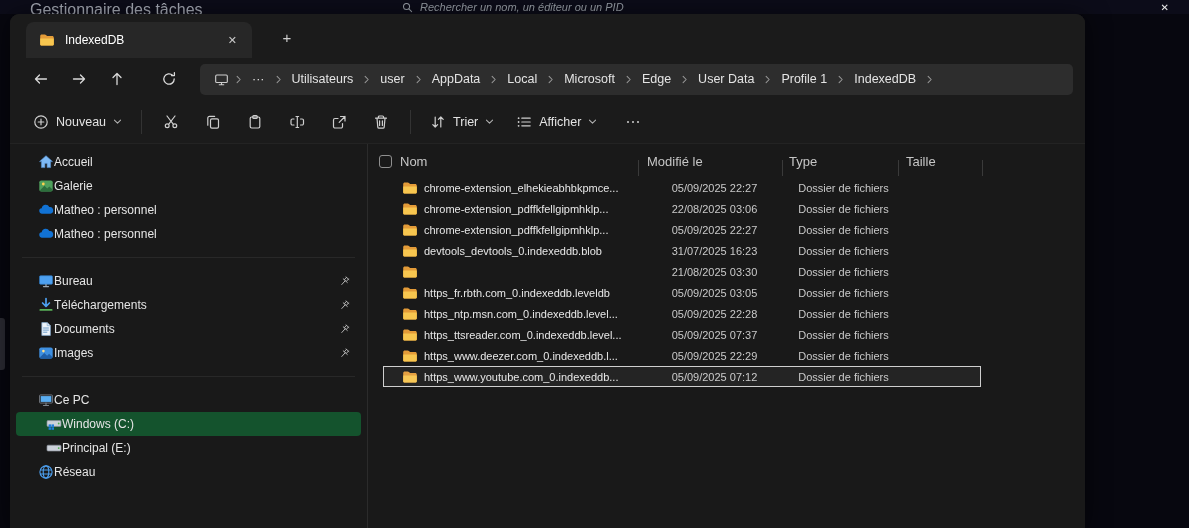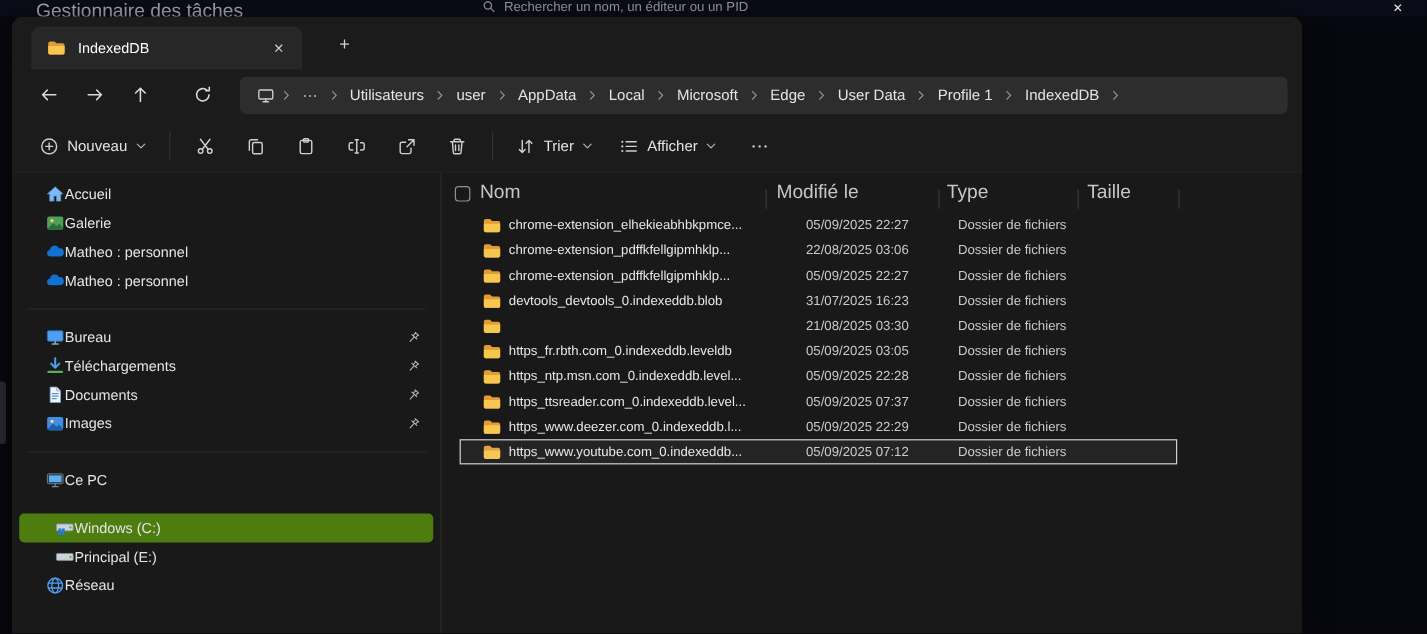--- a/index.html
+++ b/index.html
@@ -5,21 +5,21 @@
   *{margin:0;padding:0;box-sizing:border-box;}
   html{background:#000;}
   html,body{width:1189px;height:528px;}
   body{position:relative;background:#07070f;font-family:"Liberation Sans",sans-serif;overflow:hidden;color:#e6e6e6;}
   button{background:none;border:none;color:inherit;font:inherit;display:flex;align-items:center;cursor:default;}
   svg{display:block;}
 
   
   .top-strip{position:absolute;top:0;left:0;right:0;height:14px;background:#0c0c19;overflow:hidden;}
   .ts-title{position:absolute;left:30px;top:1px;font-size:16px;color:#a9adb8;white-space:nowrap;}
-  .ts-search{position:absolute;left:402px;top:0;height:14px;display:flex;gap:7px;color:#9aa0a8;font-size:11px;white-space:nowrap;}
+  .ts-search{position:absolute;left:402px;top:0;height:14px;display:flex;align-items:center;gap:7px;color:#9aa0a8;font-size:11px;white-space:nowrap;font-style:italic;}
   .ts-close{position:absolute;right:20px;top:0;height:14px;display:flex;align-items:center;color:#ececec;font-size:10px;}
   .bg-artifact{position:absolute;left:0;top:318px;width:5px;height:52px;background:#2b2b33;border-radius:0 3px 3px 0;}
 
   
   .window{position:absolute;left:10px;top:14px;width:1075px;height:514px;background:#191919;border-radius:9px 9px 0 0;overflow:hidden;box-shadow:0 2px 24px rgba(0,0,0,.6);}
 
   .tabbar{height:44px;background:#1b1b1b;position:relative;}
   .tab{position:absolute;left:16px;top:8px;width:226px;height:36px;background:#272727;border-radius:8px 8px 0 0;display:flex;align-items:center;gap:10px;padding:0 10px 0 13px;font-size:12px;color:#fff;}
   .tab-title{white-space:nowrap;overflow:hidden;text-overflow:ellipsis;}
   .tab-close{margin-left:auto;color:#c9c9c9;font-size:11px;padding:2px 5px;border-radius:4px;}
@@ -39,28 +39,28 @@
   .icon-btn{width:42px;justify-content:center;padding:0;}
   .tgroup{display:flex;align-items:center;}
   .tsep{width:1px;height:24px;background:#333;margin:0 8px;flex:none;}
   .more-btn{width:38px;justify-content:center;padding:0;margin-left:6px;}
 
   .main{display:flex;height:calc(100% - 130px);background:#191919;}
 
   .sidebar{width:358px;flex:none;border-right:1px solid #2b2b2b;padding:6px 6px 0;overflow:hidden;}
   .sitem{display:flex;align-items:center;gap:0;height:24px;padding:0 10px 0 22px;border-radius:4px;font-size:12px;color:#e5e5e5;}
   .sitem.indent{padding-left:30px;}
-  .sitem.selected{background:#4d7c0f;margin-top:16px;}
+  .sitem.selected{background:#14532d;}
   .sicon{display:flex;width:16px;justify-content:center;flex:none;}
   .slabel{white-space:nowrap;overflow:hidden;text-overflow:ellipsis;}
   .spin{display:flex;margin-left:auto;flex:none;}
   .sdivider{height:1px;background:#282828;margin:11px 6px;}
 
   .content{flex:1;position:relative;overflow:hidden;}
-  .lheader{display:flex;align-items:center;height:28px;margin-top:3px;font-size:16px;color:#c6c6c6;white-space:nowrap;}
+  .lheader{display:flex;align-items:center;height:28px;margin-top:3px;font-size:13px;color:#c6c6c6;white-space:nowrap;}
   .hcheck-cell{width:28px;flex:none;display:flex;padding-left:11px;}
   .checkbox{width:13px;height:13px;border:1px solid #8f8f8f;border-radius:3px;}
   .hname{width:242px;flex:none;padding-left:4px;}
   .hdate{width:144px;flex:none;padding-left:9px;position:relative;}
   .htype{width:116px;flex:none;padding-left:7px;position:relative;}
   .hsize{width:85px;flex:none;padding-left:8px;position:relative;}
   .hdate::before,.htype::before,.hsize::before{content:"";position:absolute;left:0;top:6px;height:16px;width:1px;background:#3a3a3a;}
   .hsize::after{content:"";position:absolute;right:0;top:6px;height:16px;width:1px;background:#3a3a3a;}
 
   .files{margin-top:2px;}

